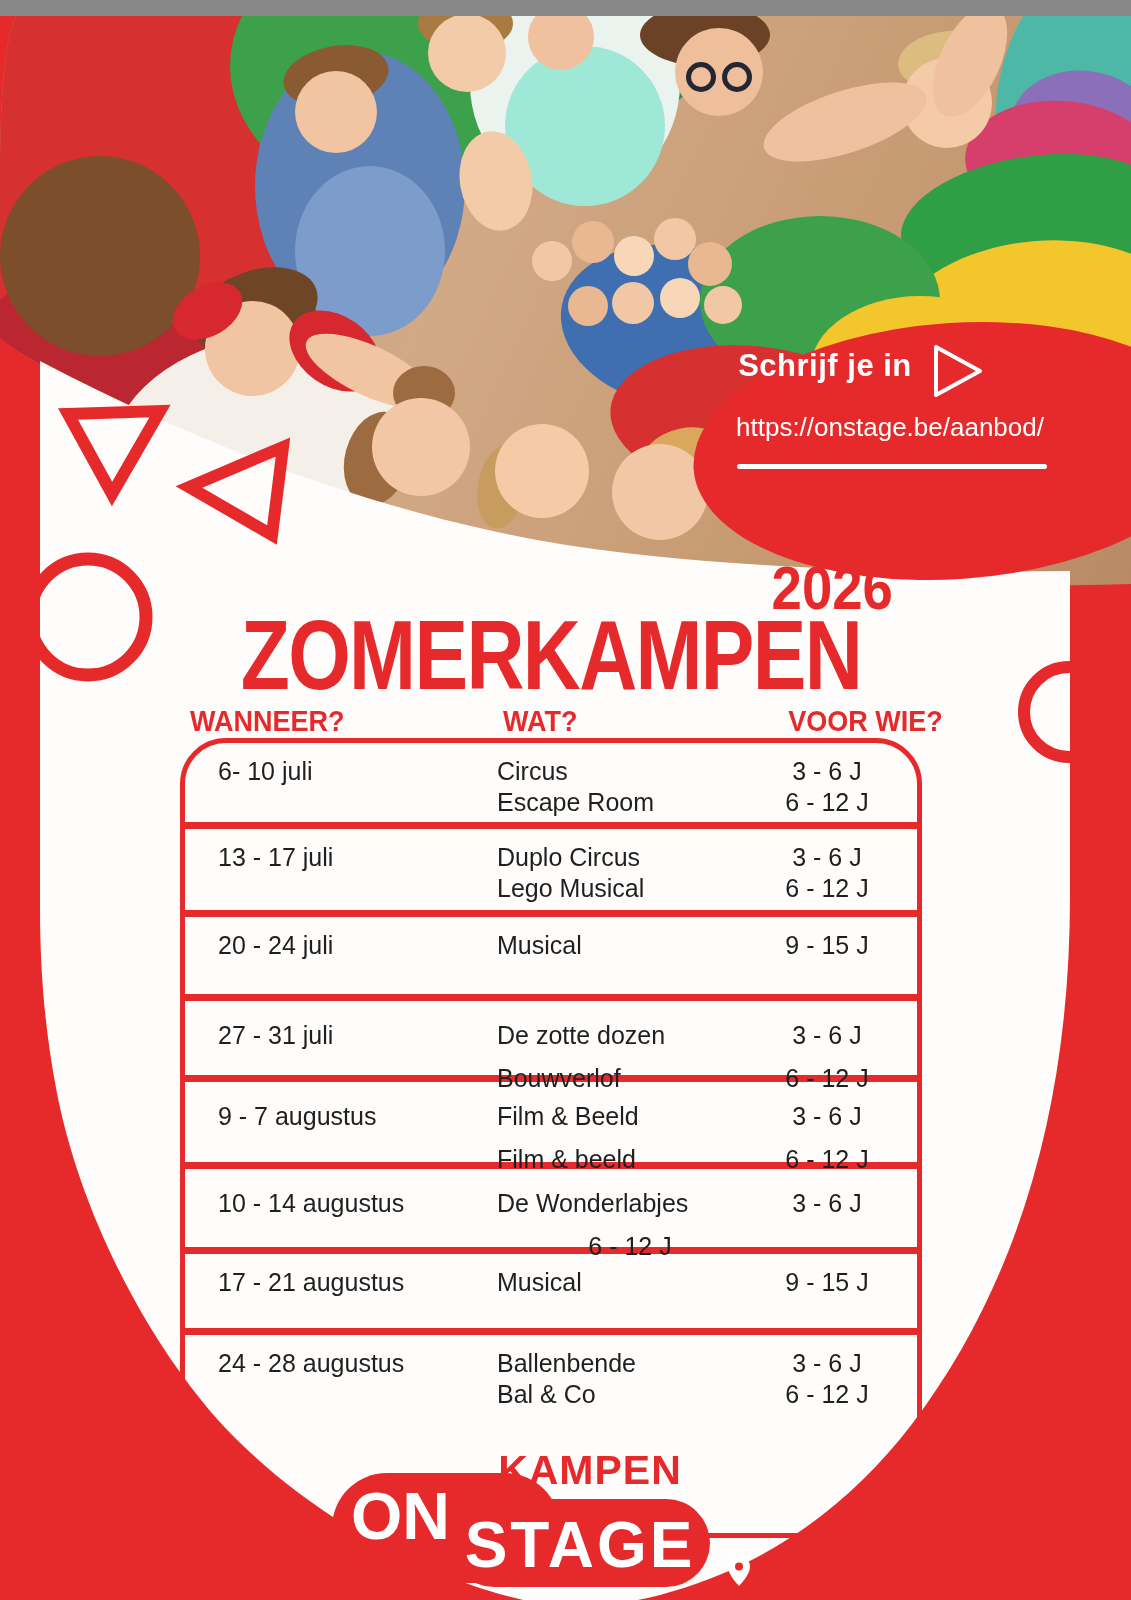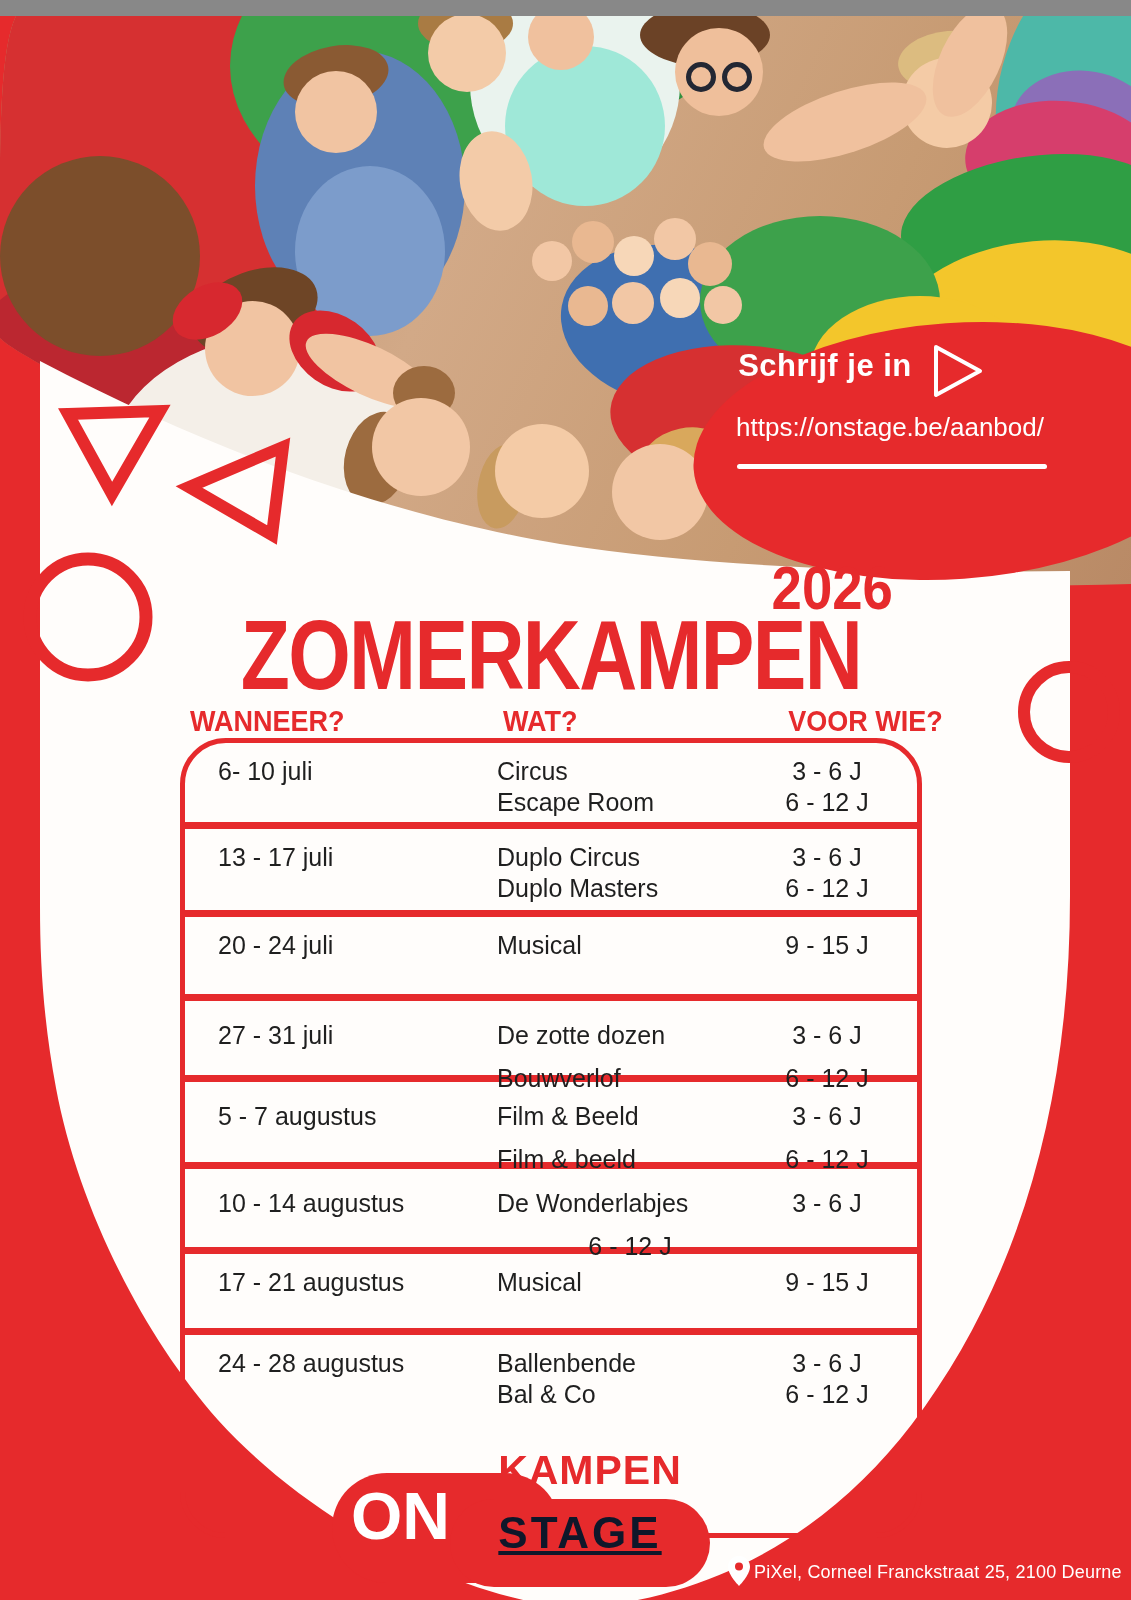--- a/index.html
+++ b/index.html
@@ -73,21 +73,21 @@
 
   
   .logo-kampen{left:480px;top:1431px;width:220px;z-index:3;text-align:center;
     color:var(--red);font-size:41px;font-weight:800;letter-spacing:1px;white-space:nowrap;}
   .pill{background:var(--red);z-index:3;}
   .pill1{left:332px;top:1457px;width:228px;height:110px;border-radius:55px;}
   .pill2{left:450px;top:1483px;width:260px;height:88px;border-radius:44px;}
   .logo-on{left:338px;top:1462px;width:125px;z-index:4;text-align:center;
     color:#fff;font-size:66px;font-weight:900;letter-spacing:0;}
   .logo-stage{left:450px;top:1492px;width:260px;z-index:4;text-align:center;
-    color:#0f172a;font-size:44px;font-weight:900;letter-spacing:3px;text-decoration:underline;}
+    color:#ffffff;font-size:64px;font-weight:900;letter-spacing:3px;}
 
   
   .pin{left:728px;top:1540px;z-index:3;}
   .address{left:754px;top:1546px;z-index:3;color:#fff;font-size:18px;font-weight:500;letter-spacing:.2px;white-space:nowrap;}
 </style>
 </head>
 <body>
 
 <div class="page">
 
@@ -195,21 +195,21 @@
         </div>
       </div>
       <div class="t-row sep" style="height: 88px;">
         <div class="t-line">
           <span class="when">13 - 17 juli</span>
           <span class="what">Duplo Circus</span>
           <span class="who">3 - 6 J</span>
         </div>
         <div class="t-line">
           <span class="when"></span>
-          <span class="what">Duplo Masters</span>
+          <span class="what">Lego Musical</span>
           <span class="who">6 - 12 J</span>
         </div>
       </div>
       <div class="t-row sep" style="height: 84px;">
         <div class="t-line">
           <span class="when">20 - 24 juli</span>
           <span class="what">Musical</span>
           <span class="who">9 - 15 J</span>
         </div>
       </div>
@@ -220,21 +220,21 @@
           <span class="who">3 - 6 J</span>
         </div>
         <div class="t-line">
           <span class="when"></span>
           <span class="what">Bouwverlof</span>
           <span class="who">6 - 12 J</span>
         </div>
       </div>
       <div class="t-row loose sep" style="height: 87px;">
         <div class="t-line">
-          <span class="when">5 - 7 augustus</span>
+          <span class="when">9 - 7 augustus</span>
           <span class="what">Film &amp; Beeld</span>
           <span class="who">3 - 6 J</span>
         </div>
         <div class="t-line">
           <span class="when"></span>
           <span class="what">Film &amp; beeld</span>
           <span class="who">6 - 12 J</span>
         </div>
       </div>
       <div class="t-row loose sep" style="height: 85px;">
@@ -272,15 +272,14 @@
   <div class="abs logo-kampen">KAMPEN</div>
   <div class="abs pill pill1"></div>
   <div class="abs pill pill2"></div>
   <div class="abs logo-on">ON</div>
   <div class="abs logo-stage">STAGE</div>
 
   <svg class="abs pin" width="22" height="30" viewBox="0 0 22 30">
     <path d="M11 0 C5 0 0 4.8 0 10.8 C0 18.9 11 30 11 30 C11 30 22 18.9 22 10.8 C22 4.8 17 0 11 0 Z" fill="#FFFFFF"></path>
     <circle cx="11" cy="10.5" r="4" fill="#E62A2C"></circle>
   </svg>
-  <div class="abs address">PiXel, Corneel Franckstraat 25, 2100 Deurne</div>
 
 </div>
 
 </body></html>

